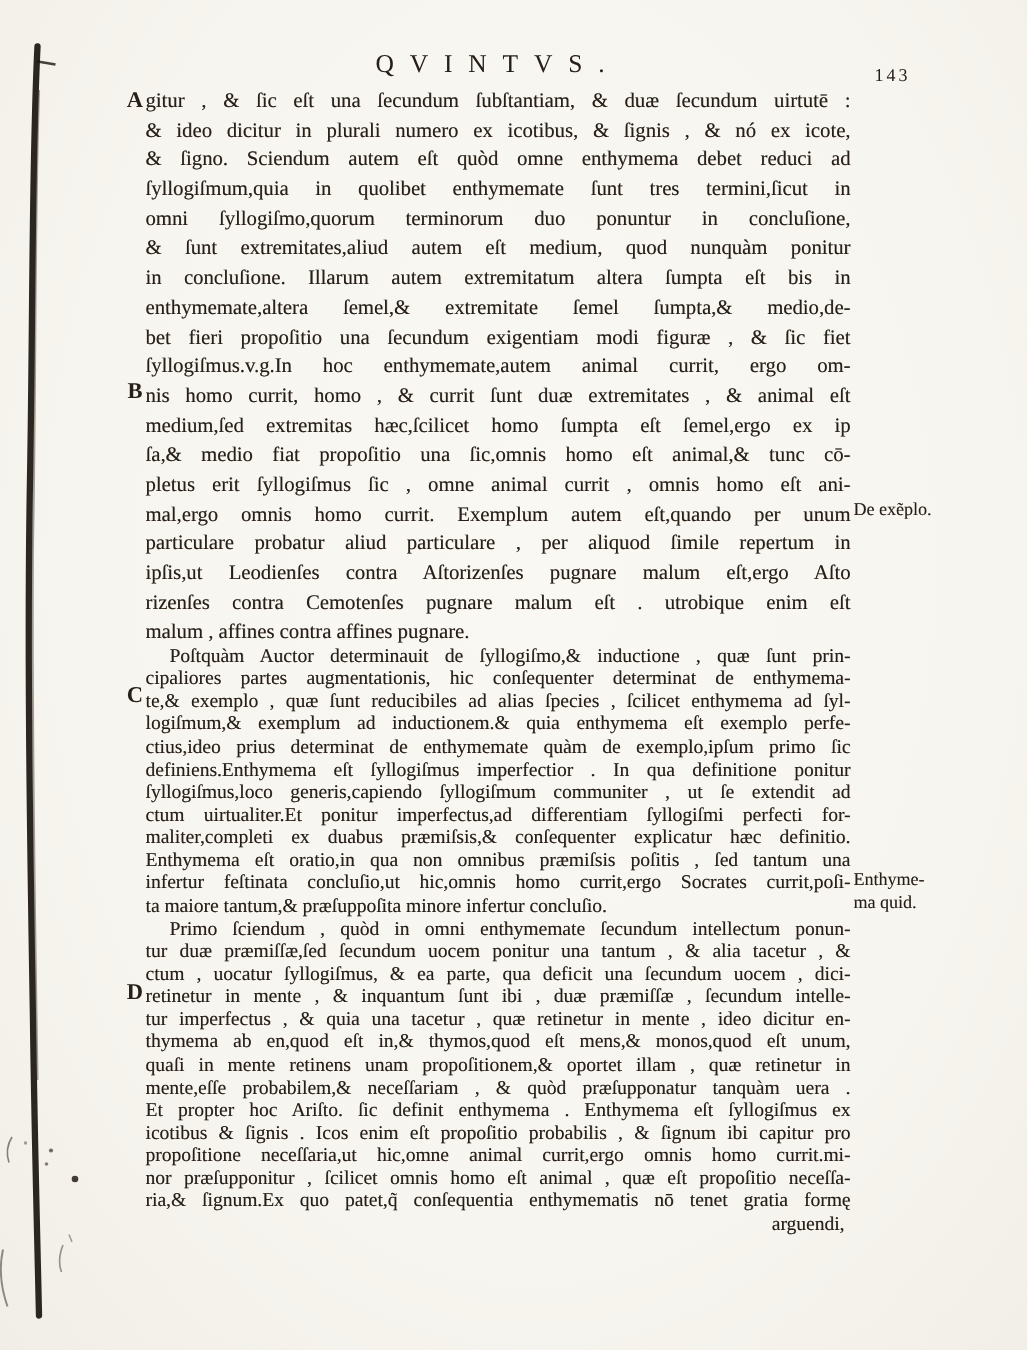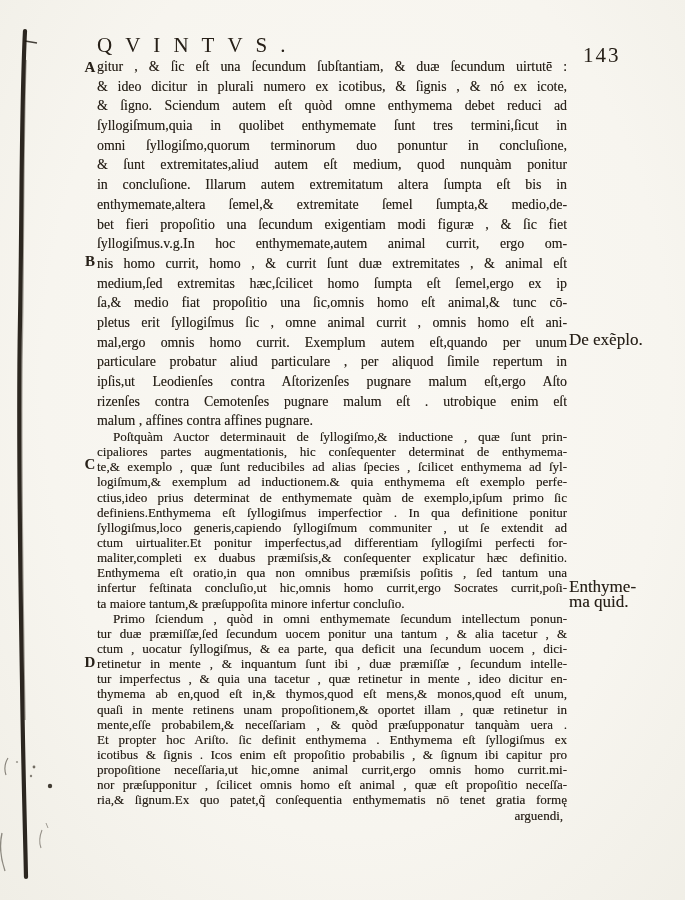--- a/index.html
+++ b/index.html
@@ -15,26 +15,26 @@
   }
   .page{
     position:relative;width:685px;height:900px;
     background:radial-gradient(ellipse at 52% 42%, #faf8f3 0%, var(--paper) 62%, #f0eee6 100%);
     color:var(--ink);
   }
   .binding-svg{position:absolute;left:0;top:0;width:685px;height:900px;pointer-events:none;}
 
   .running-title{
     position:absolute;left:97px;top:33px;width:470px;
-    font-size:21px;letter-spacing:0.62em;
+    text-align:center;font-size:17px;letter-spacing:0.62em;
     color:var(--ink);font-weight:500;
   }
   .page-number{
     position:absolute;left:583px;top:43px;
-    font-size:21px;letter-spacing:2px;color:var(--ink);
+    font-size:12px;letter-spacing:2px;color:var(--ink);
   }
 
   .margin-letter{
     position:absolute;left:82px;width:16px;
     font-size:15px;font-weight:600;color:var(--ink);
     text-align:center;
   }
   .ml-a{top:59px;} .ml-b{top:253px;} .ml-c{top:456px;} .ml-d{top:654px;}
 
   .text-block{
@@ -50,21 +50,21 @@
     height:inherit;overflow:visible;
   }
   .block1 .line{height:19.7px;}
   .block2 .line{height:15.15px;}
   .line.end{text-align:left;text-align-last:left;}
   .line.right{text-align:center;text-align-last:right;padding-right:4px;}
   .line.indent{text-indent:16px;}
 
   .margin-note{
     position:absolute;left:569px;width:80px;
-    font-size:17px;line-height:15px;color:var(--ink);
+    font-size:12px;line-height:15px;color:var(--ink);
     text-shadow:0.2px 0.2px 0.4px rgba(39,32,24,.4);
   }
   .note-1{top:332px;}
   .note-2{top:579px;}
   .margin-note span{display:block;}
 </style>
 </head>
 <body>
 
 <div class="page">

